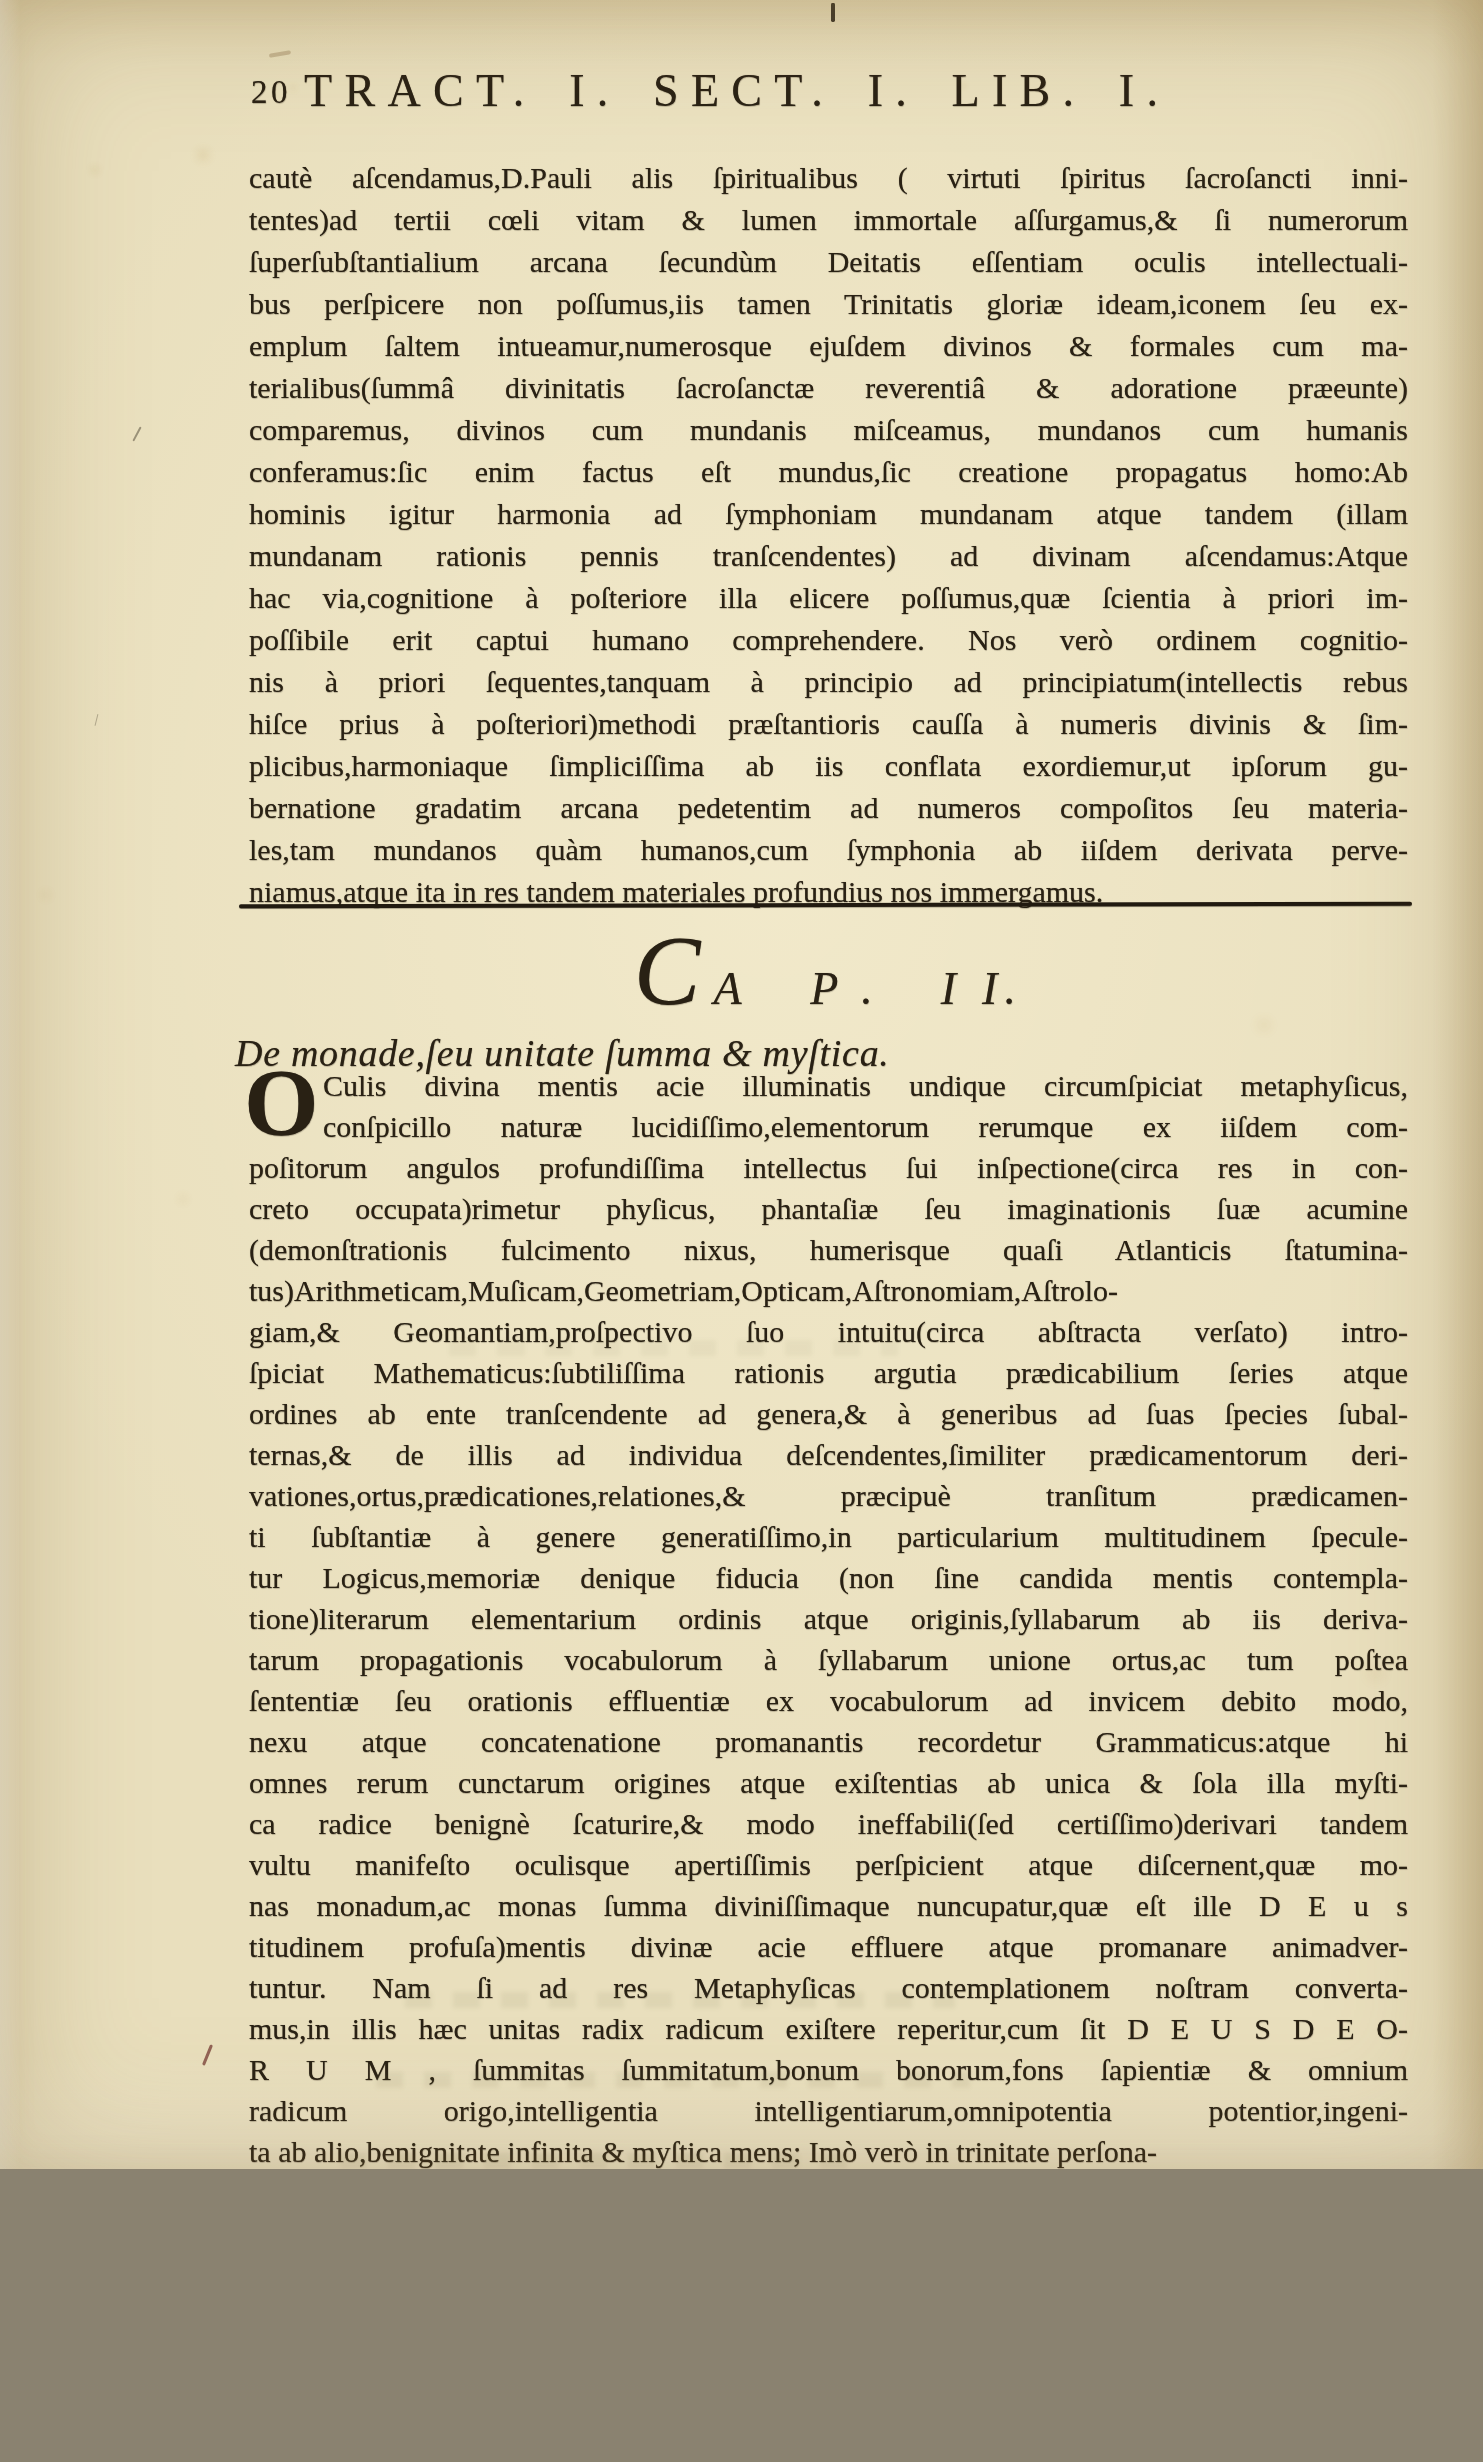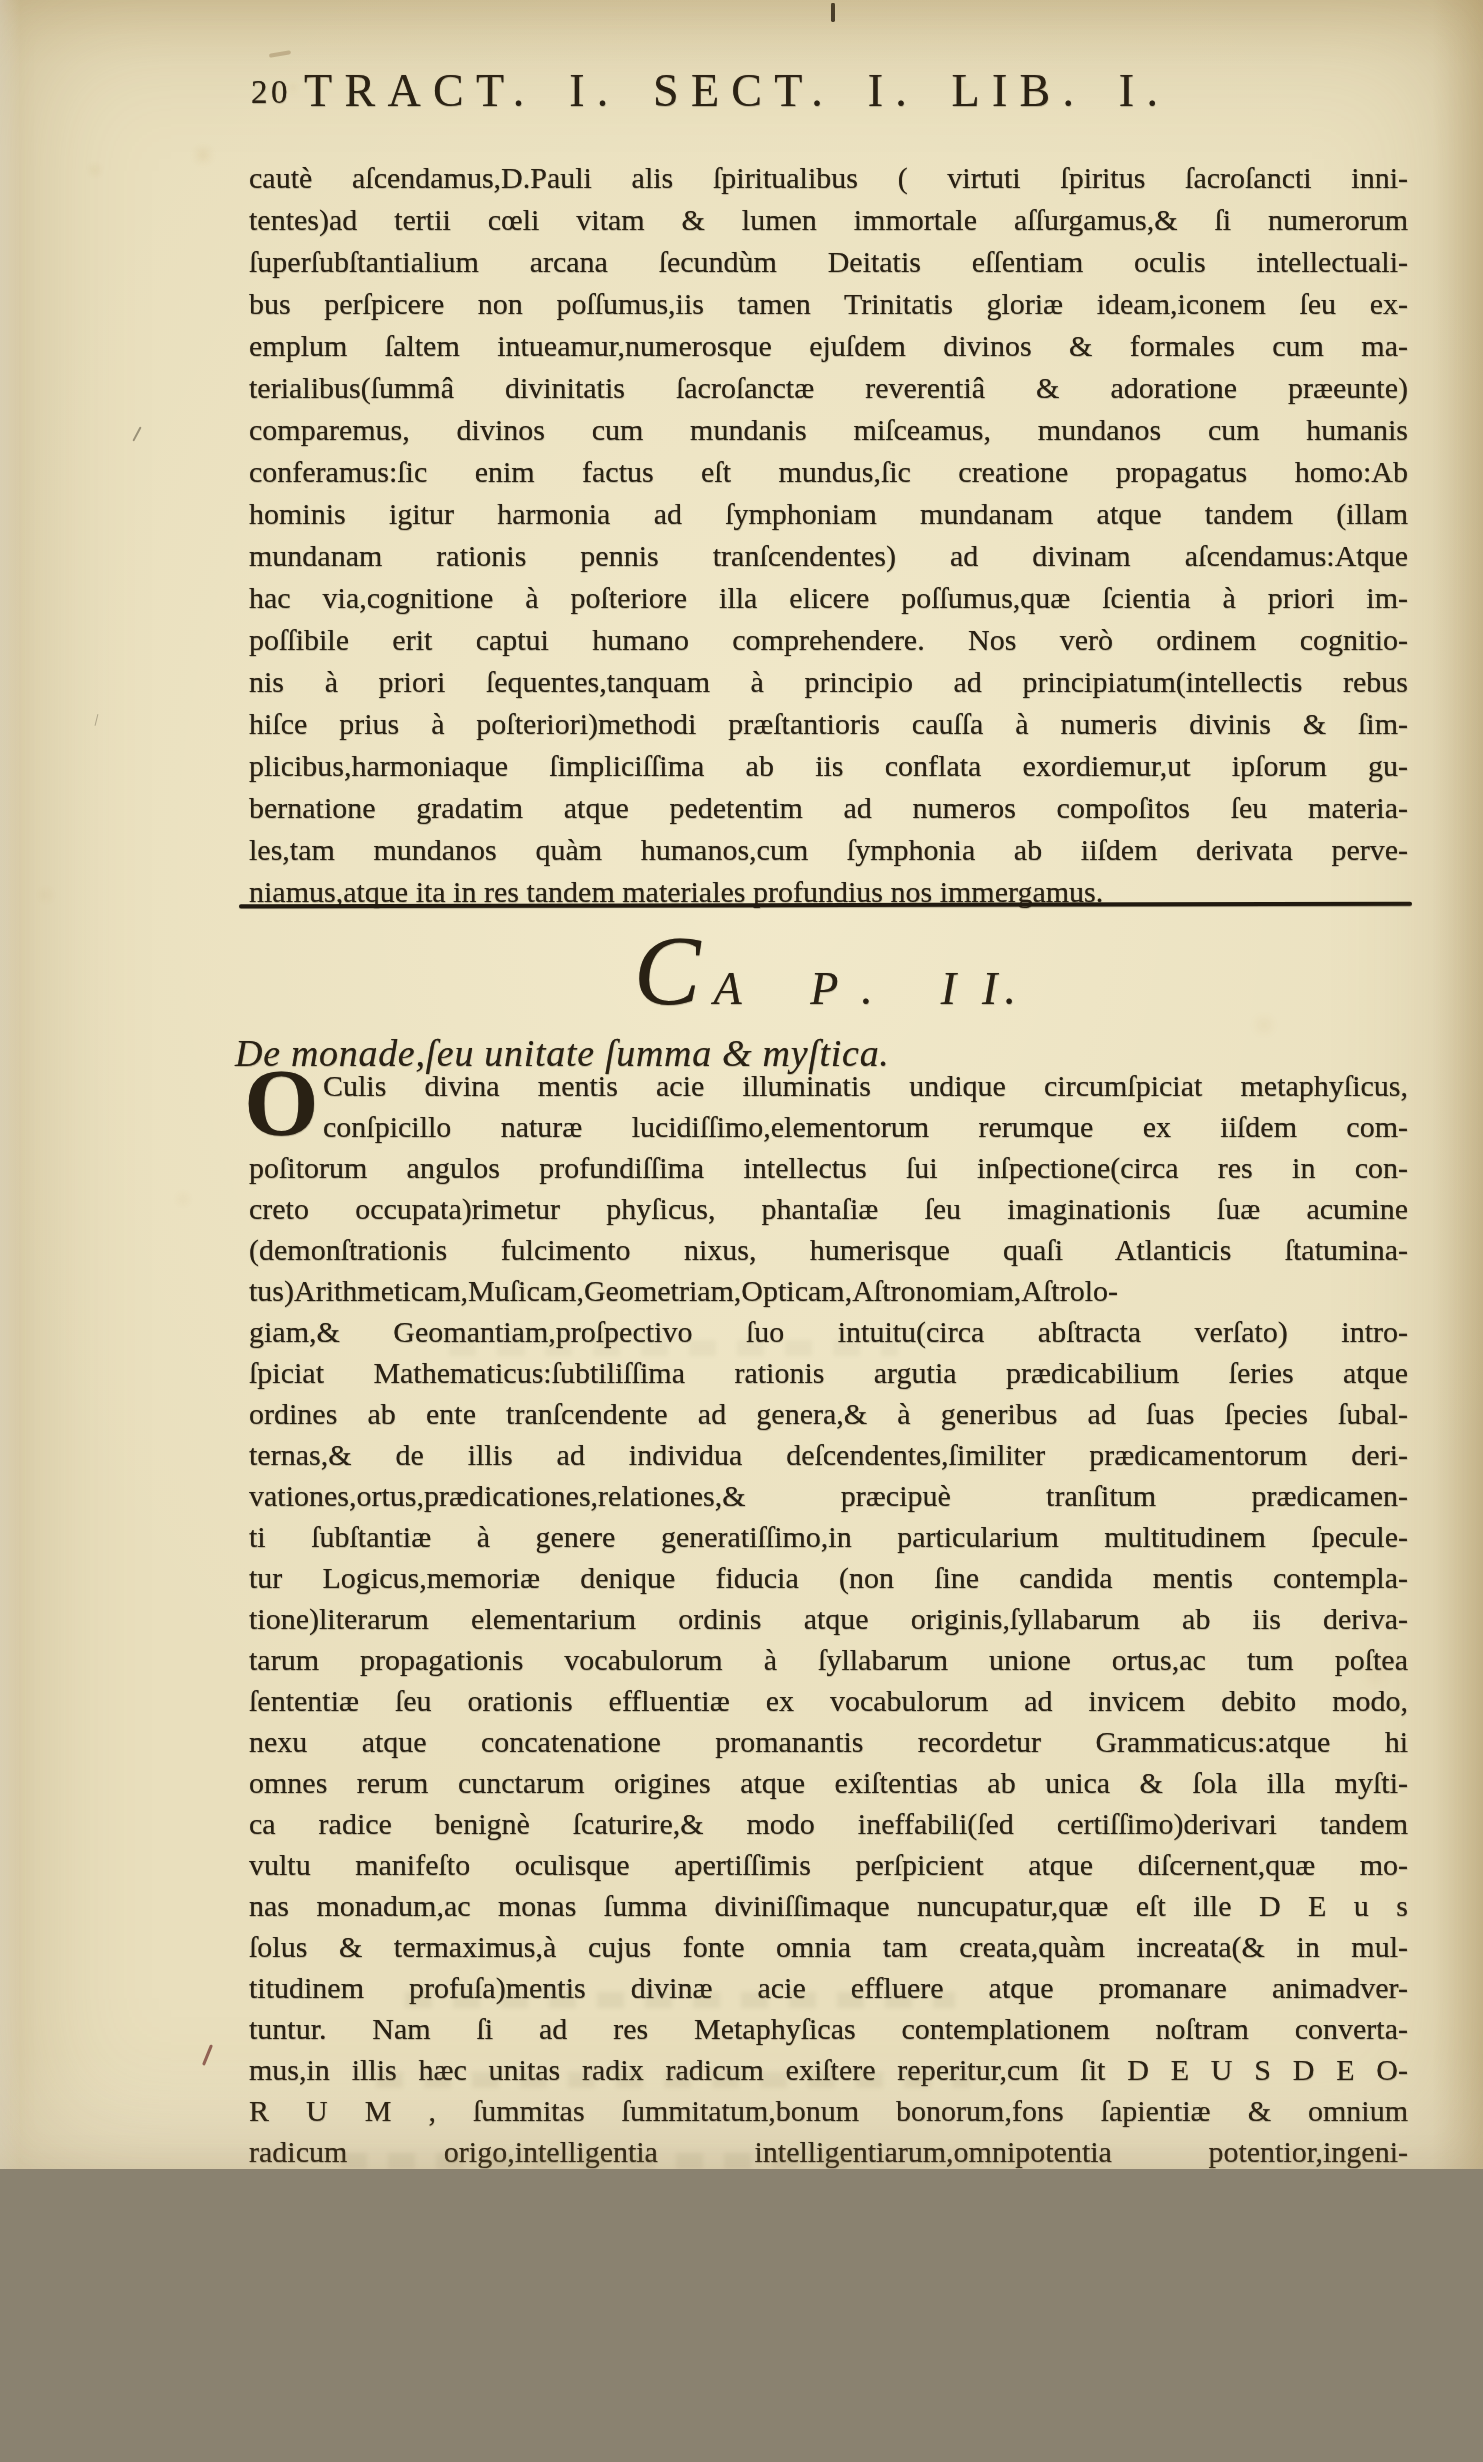--- a/index.html
+++ b/index.html
@@ -116,21 +116,21 @@
       <div class="line">terialibus(ſummâ divinitatis ſacroſanctæ reverentiâ &amp; adoratione præeunte)</div>
       <div class="line">comparemus, divinos cum mundanis miſceamus, mundanos cum humanis</div>
       <div class="line">conferamus:ſic enim factus eſt mundus,ſic creatione propagatus homo:Ab</div>
       <div class="line">hominis igitur harmonia ad ſymphoniam mundanam atque tandem (illam</div>
       <div class="line">mundanam rationis pennis tranſcendentes) ad divinam aſcendamus:Atque</div>
       <div class="line">hac via,cognitione à poſteriore illa elicere poſſumus,quæ ſcientia à priori im-</div>
       <div class="line">poſſibile erit captui humano comprehendere.  Nos verò ordinem cognitio-</div>
       <div class="line">nis à priori ſequentes,tanquam à principio ad principiatum(intellectis rebus</div>
       <div class="line">hiſce prius à poſteriori)methodi præſtantioris cauſſa à numeris divinis &amp; ſim-</div>
       <div class="line">plicibus,harmoniaque ſimpliciſſima ab iis conflata exordiemur,ut ipſorum gu-</div>
-      <div class="line">bernatione gradatim atque pedetentim ad numeros compoſitos ſeu materia-</div>
+      <div class="line">bernatione gradatim arcana pedetentim ad numeros compoſitos ſeu materia-</div>
       <div class="line">les,tam mundanos quàm humanos,cum ſymphonia ab iiſdem derivata perve-</div>
       <div class="line last">niamus,atque ita in res tandem materiales profundius nos immergamus.</div>
     </div>
 
   <div class="rule"></div>
 
   <div class="chap ink">
     <span class="big-c">C</span>
     <span class="ap">A P.</span>
     <span class="gap"></span>
@@ -155,21 +155,20 @@
       <div class="line">ti ſubſtantiæ à genere generatiſſimo,in particularium multitudinem ſpecule-</div>
       <div class="line">tur Logicus,memoriæ denique fiducia (non ſine candida mentis contempla-</div>
       <div class="line">tione)literarum elementarium ordinis atque originis,ſyllabarum ab iis deriva-</div>
       <div class="line">tarum propagationis vocabulorum à ſyllabarum unione ortus,ac tum poſtea</div>
       <div class="line">ſententiæ ſeu orationis effluentiæ ex vocabulorum ad invicem debito modo,</div>
       <div class="line">nexu atque concatenatione promanantis recordetur Grammaticus:atque hi</div>
       <div class="line">omnes rerum cunctarum origines atque exiſtentias ab unica &amp; ſola illa myſti-</div>
       <div class="line">ca radice benignè ſcaturire,&amp; modo ineffabili(ſed certiſſimo)derivari tandem</div>
       <div class="line">vultu manifeſto oculisque apertiſſimis perſpicient atque diſcernent,quæ mo-</div>
       <div class="line">nas monadum,ac monas ſumma diviniſſimaque nuncupatur,quæ eſt ille D E u s</div>
-      <div class="line">ſolus &amp; termaximus,à cujus fonte omnia tam creata,quàm increata(&amp; in mul-</div>
       <div class="line">titudinem profuſa)mentis divinæ acie effluere atque promanare animadver-</div>
       <div class="line">tuntur.  Nam ſi ad res Metaphyſicas contemplationem noſtram converta-</div>
       <div class="line">mus,in illis hæc unitas radix radicum exiſtere reperitur,cum ſit D E U S  D E O-</div>
       <div class="line">R U M , ſummitas ſummitatum,bonum bonorum,fons ſapientiæ &amp; omnium</div>
       <div class="line">radicum origo,intelligentia intelligentiarum,omnipotentia potentior,ingeni-</div>
       <div class="line last">ta ab alio,benignitate infinita &amp; myſtica mens; Imò verò in trinitate perſona-</div>
     </div>
 
   <div class="catchword ink">rum</div>
 

